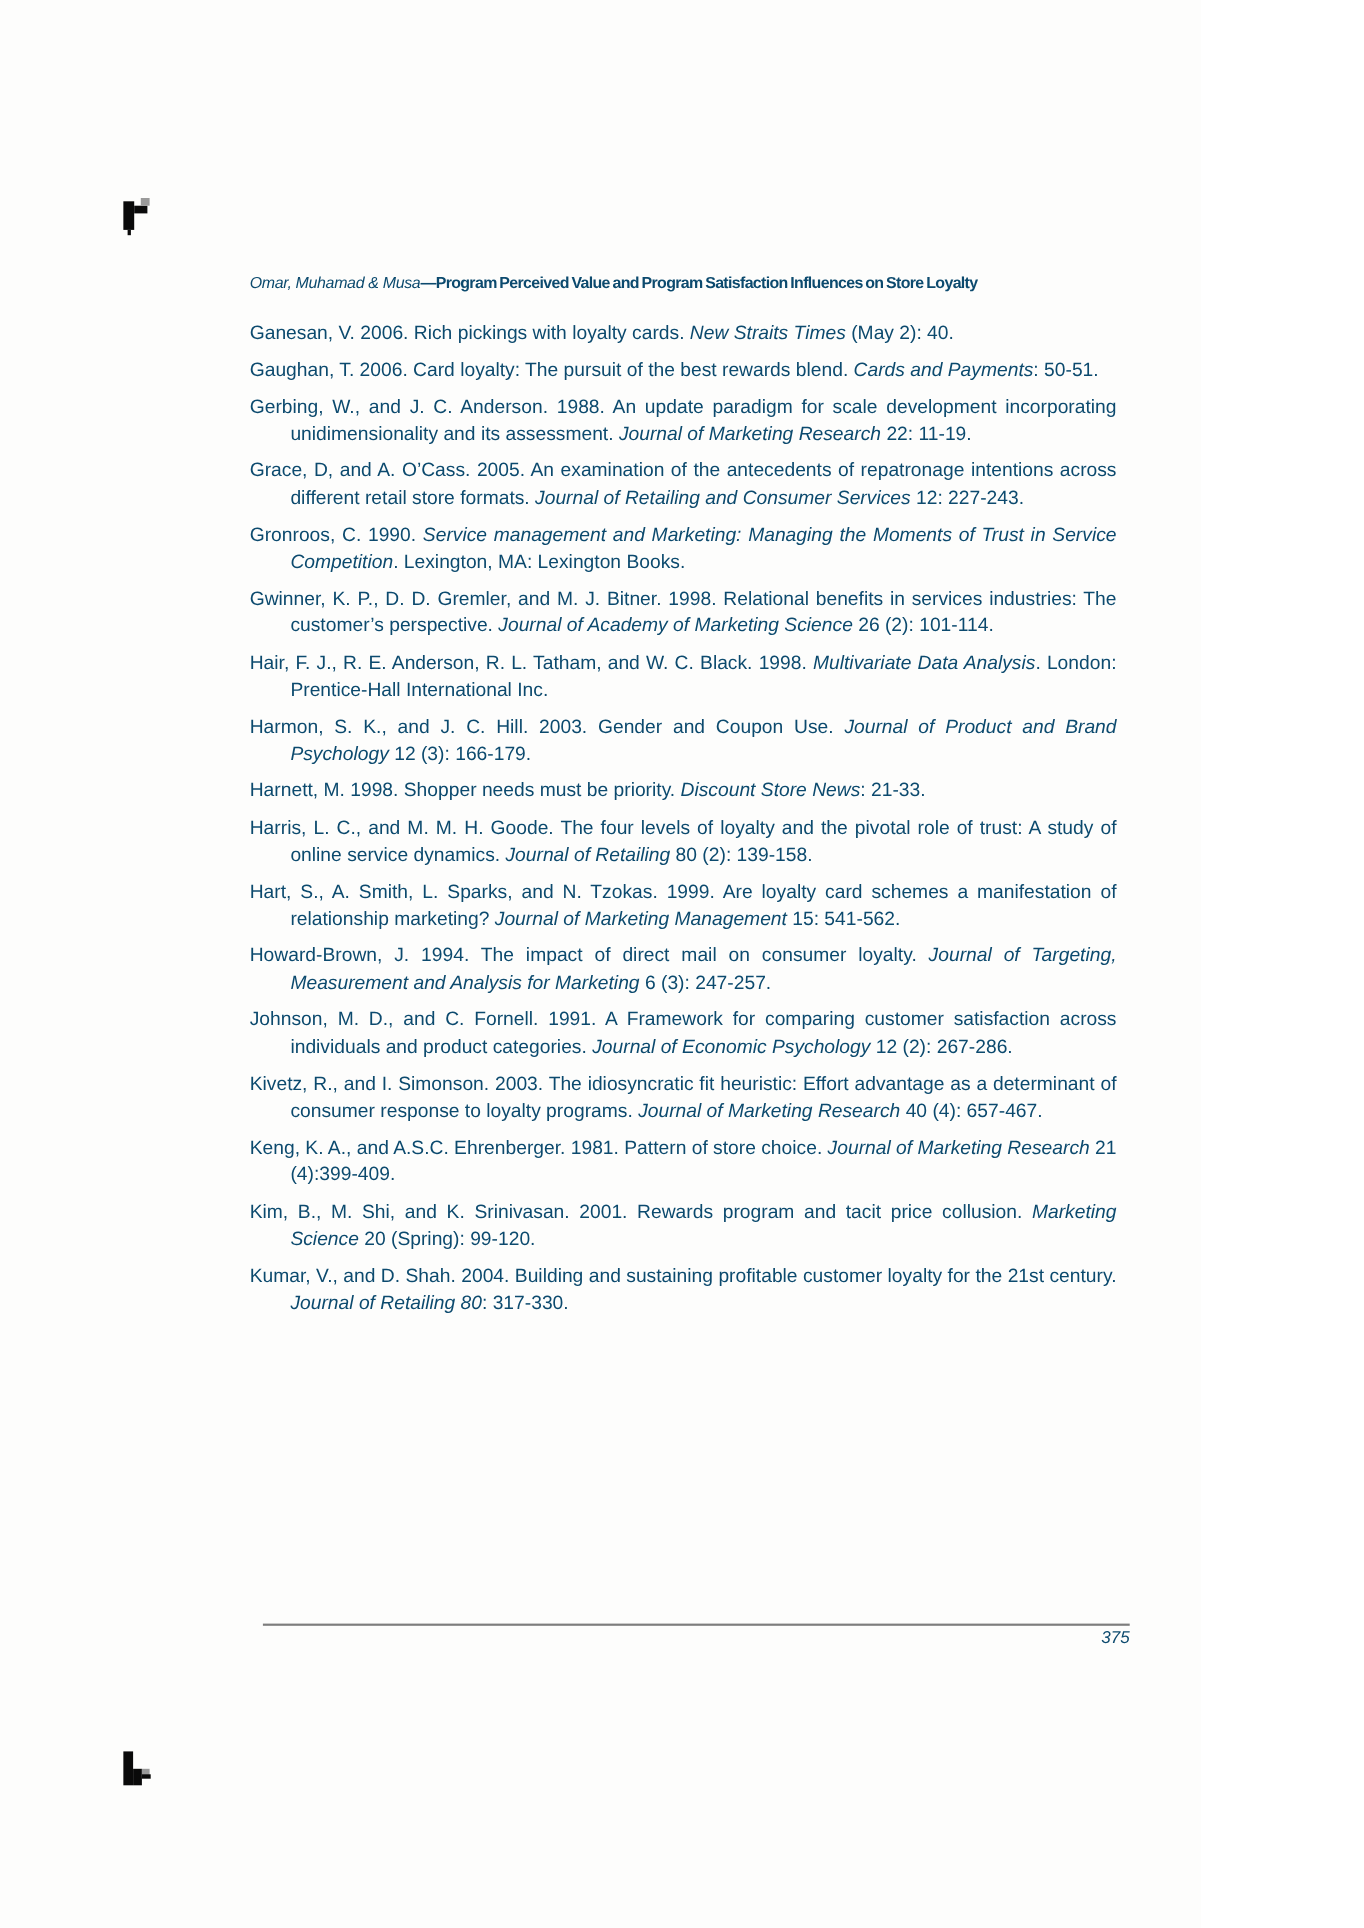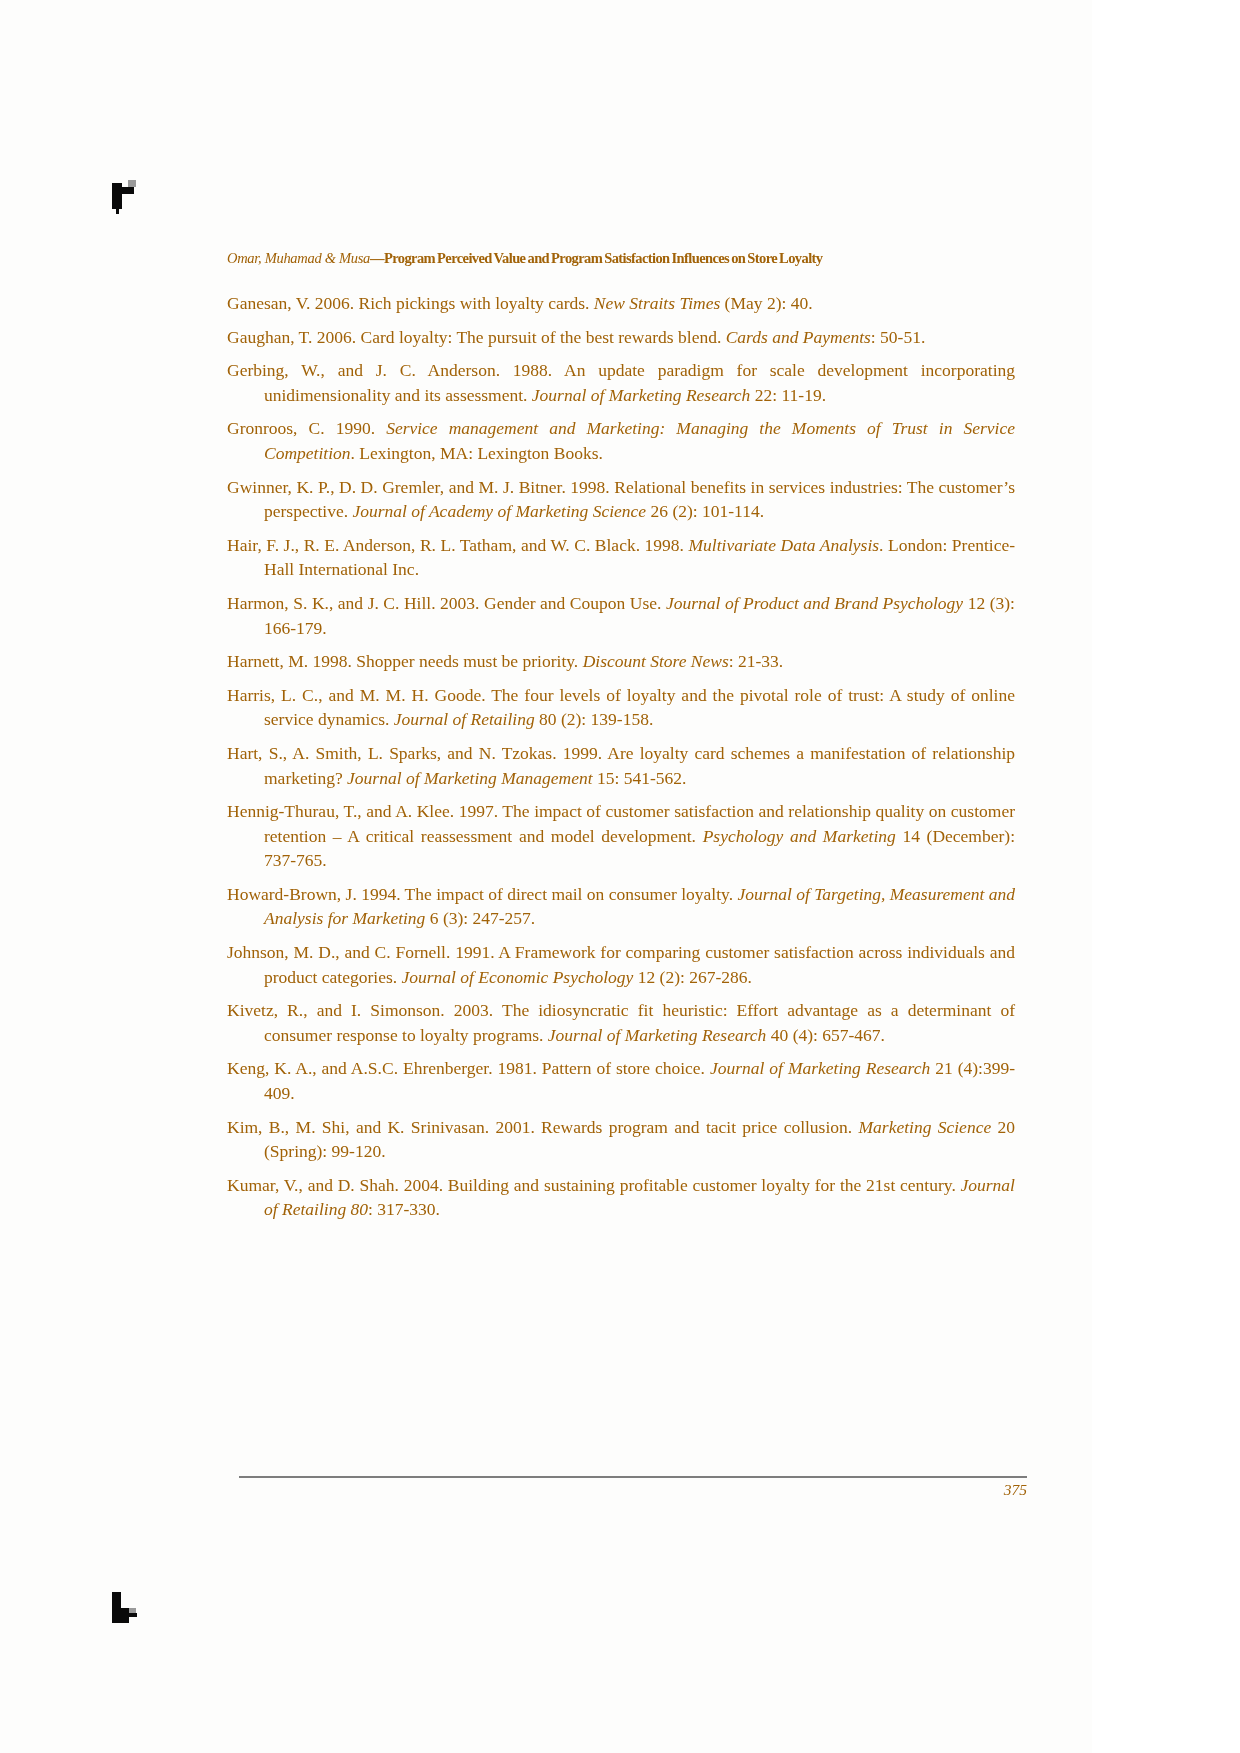--- a/index.html
+++ b/index.html
@@ -1,22 +1,22 @@
 <!DOCTYPE html>
 <html><head>
 <meta charset="utf-8">
 <style>
   html, body { margin: 0; padding: 0; background: #ffffff; }
   .page {
     position: relative;
     width: 1092px;
     height: 1753px;
     background: #fdfdfc;
-    font-family: Liberation Serif, serif;
-    color: #a16207;
+    font-family: Liberation Sans, sans-serif;
+    color: #0c4a6e;
     overflow: hidden;
   }
   .crop-mark { position: absolute; }
   .crop-mark.tl { left: 112px; top: 180px; }
   .crop-mark.tr { left: 1102px; top: 183px; }
   .crop-mark.bl { left: 112px; top: 1592px; }
   .crop-mark.br { left: 1104px; top: 1592px; }
 
   .content {
     position: absolute;
@@ -105,28 +105,28 @@
 
     <div class="running-header">
       <span class="header-authors">Omar, Muhamad &amp; Musa</span><span class="header-title">—Program Perceived Value and Program Satisfaction Influences on Store Loyalty</span>
     </div>
 
     <div class="reference-list">
 
     <p class="reference"><span>Ganesan, V. 2006. Rich pickings with loyalty cards. </span><em>New Straits Times</em><span> (May 2): 40.</span></p>
         <p class="reference"><span>Gaughan, T. 2006. Card loyalty: The pursuit of the best rewards blend. </span><em>Cards and Payments</em><span>: 50-51.</span></p>
         <p class="reference"><span>Gerbing, W., and J. C. Anderson. 1988. An update paradigm for scale development incorporating unidimensionality and its assessment. </span><em>Journal of Marketing Research</em><span> 22: 11-19.</span></p>
+        <p class="reference"><span>Grace, D, and A. O’Cass. 2005. An examination of the antecedents of repatronage intentions across different retail store formats. </span><em>Journal of Retailing and Consumer Services</em><span> 12: 227-243.</span></p>
         <p class="reference"><span>Gronroos, C. 1990. </span><em>Service management and Marketing: Managing the Moments of Trust in Service Competition</em><span>. Lexington, MA: Lexington Books.</span></p>
         <p class="reference"><span>Gwinner, K. P., D. D. Gremler, and M. J. Bitner. 1998. Relational benefits in services industries: The customer’s perspective. </span><em>Journal of Academy of Marketing Science</em><span> 26 (2): 101-114.</span></p>
         <p class="reference"><span>Hair, F. J., R. E. Anderson, R. L. Tatham, and W. C. Black. 1998. </span><em>Multivariate Data Analysis</em><span>. London: Prentice-Hall International Inc.</span></p>
         <p class="reference"><span>Harmon, S. K., and J. C. Hill. 2003. Gender and Coupon Use. </span><em>Journal of Product and Brand Psychology</em><span> 12 (3): 166-179.</span></p>
         <p class="reference"><span>Harnett, M. 1998. Shopper needs must be priority. </span><em>Discount Store News</em><span>: 21-33.</span></p>
         <p class="reference"><span>Harris, L. C., and M. M. H. Goode. The four levels of loyalty and the pivotal role of trust: A study of online service dynamics. </span><em>Journal of Retailing</em><span> 80 (2): 139-158.</span></p>
         <p class="reference"><span>Hart, S., A. Smith, L. Sparks, and N. Tzokas. 1999. Are loyalty card schemes a manifestation of relationship marketing? </span><em>Journal of Marketing Management</em><span> 15: 541-562.</span></p>
-        <p class="reference"><span>Hennig-Thurau, T., and A. Klee. 1997. The impact of customer satisfaction and relationship quality on customer retention – A critical reassessment and model development. </span><em>Psychology and Marketing</em><span> 14 (December): 737-765.</span></p>
         <p class="reference"><span>Howard-Brown, J. 1994. The impact of direct mail on consumer loyalty. </span><em>Journal of Targeting, Measurement and Analysis for Marketing</em><span> 6 (3): 247-257.</span></p>
         <p class="reference"><span>Johnson, M. D., and C. Fornell. 1991. A Framework for comparing customer satisfaction across individuals and product categories. </span><em>Journal of Economic Psychology</em><span> 12 (2): 267-286.</span></p>
         <p class="reference"><span>Kivetz, R., and I. Simonson. 2003. The idiosyncratic fit heuristic: Effort advantage as a determinant of consumer response to loyalty programs. </span><em>Journal of Marketing Research</em><span> 40 (4): 657-467.</span></p>
         <p class="reference"><span>Keng, K. A., and A.S.C. Ehrenberger. 1981. Pattern of store choice. </span><em>Journal of Marketing Research</em><span> 21 (4):399-409.</span></p>
         <p class="reference"><span>Kim, B., M. Shi, and K. Srinivasan. 2001. Rewards program and tacit price collusion. </span><em>Marketing Science</em><span> 20 (Spring): 99-120.</span></p>
         <p class="reference"><span>Kumar, V., and D. Shah. 2004. Building and sustaining profitable customer loyalty for the 21st century. </span><em>Journal of Retailing 80</em><span>: 317-330.</span></p>
       </div>
 
   </div>
 

